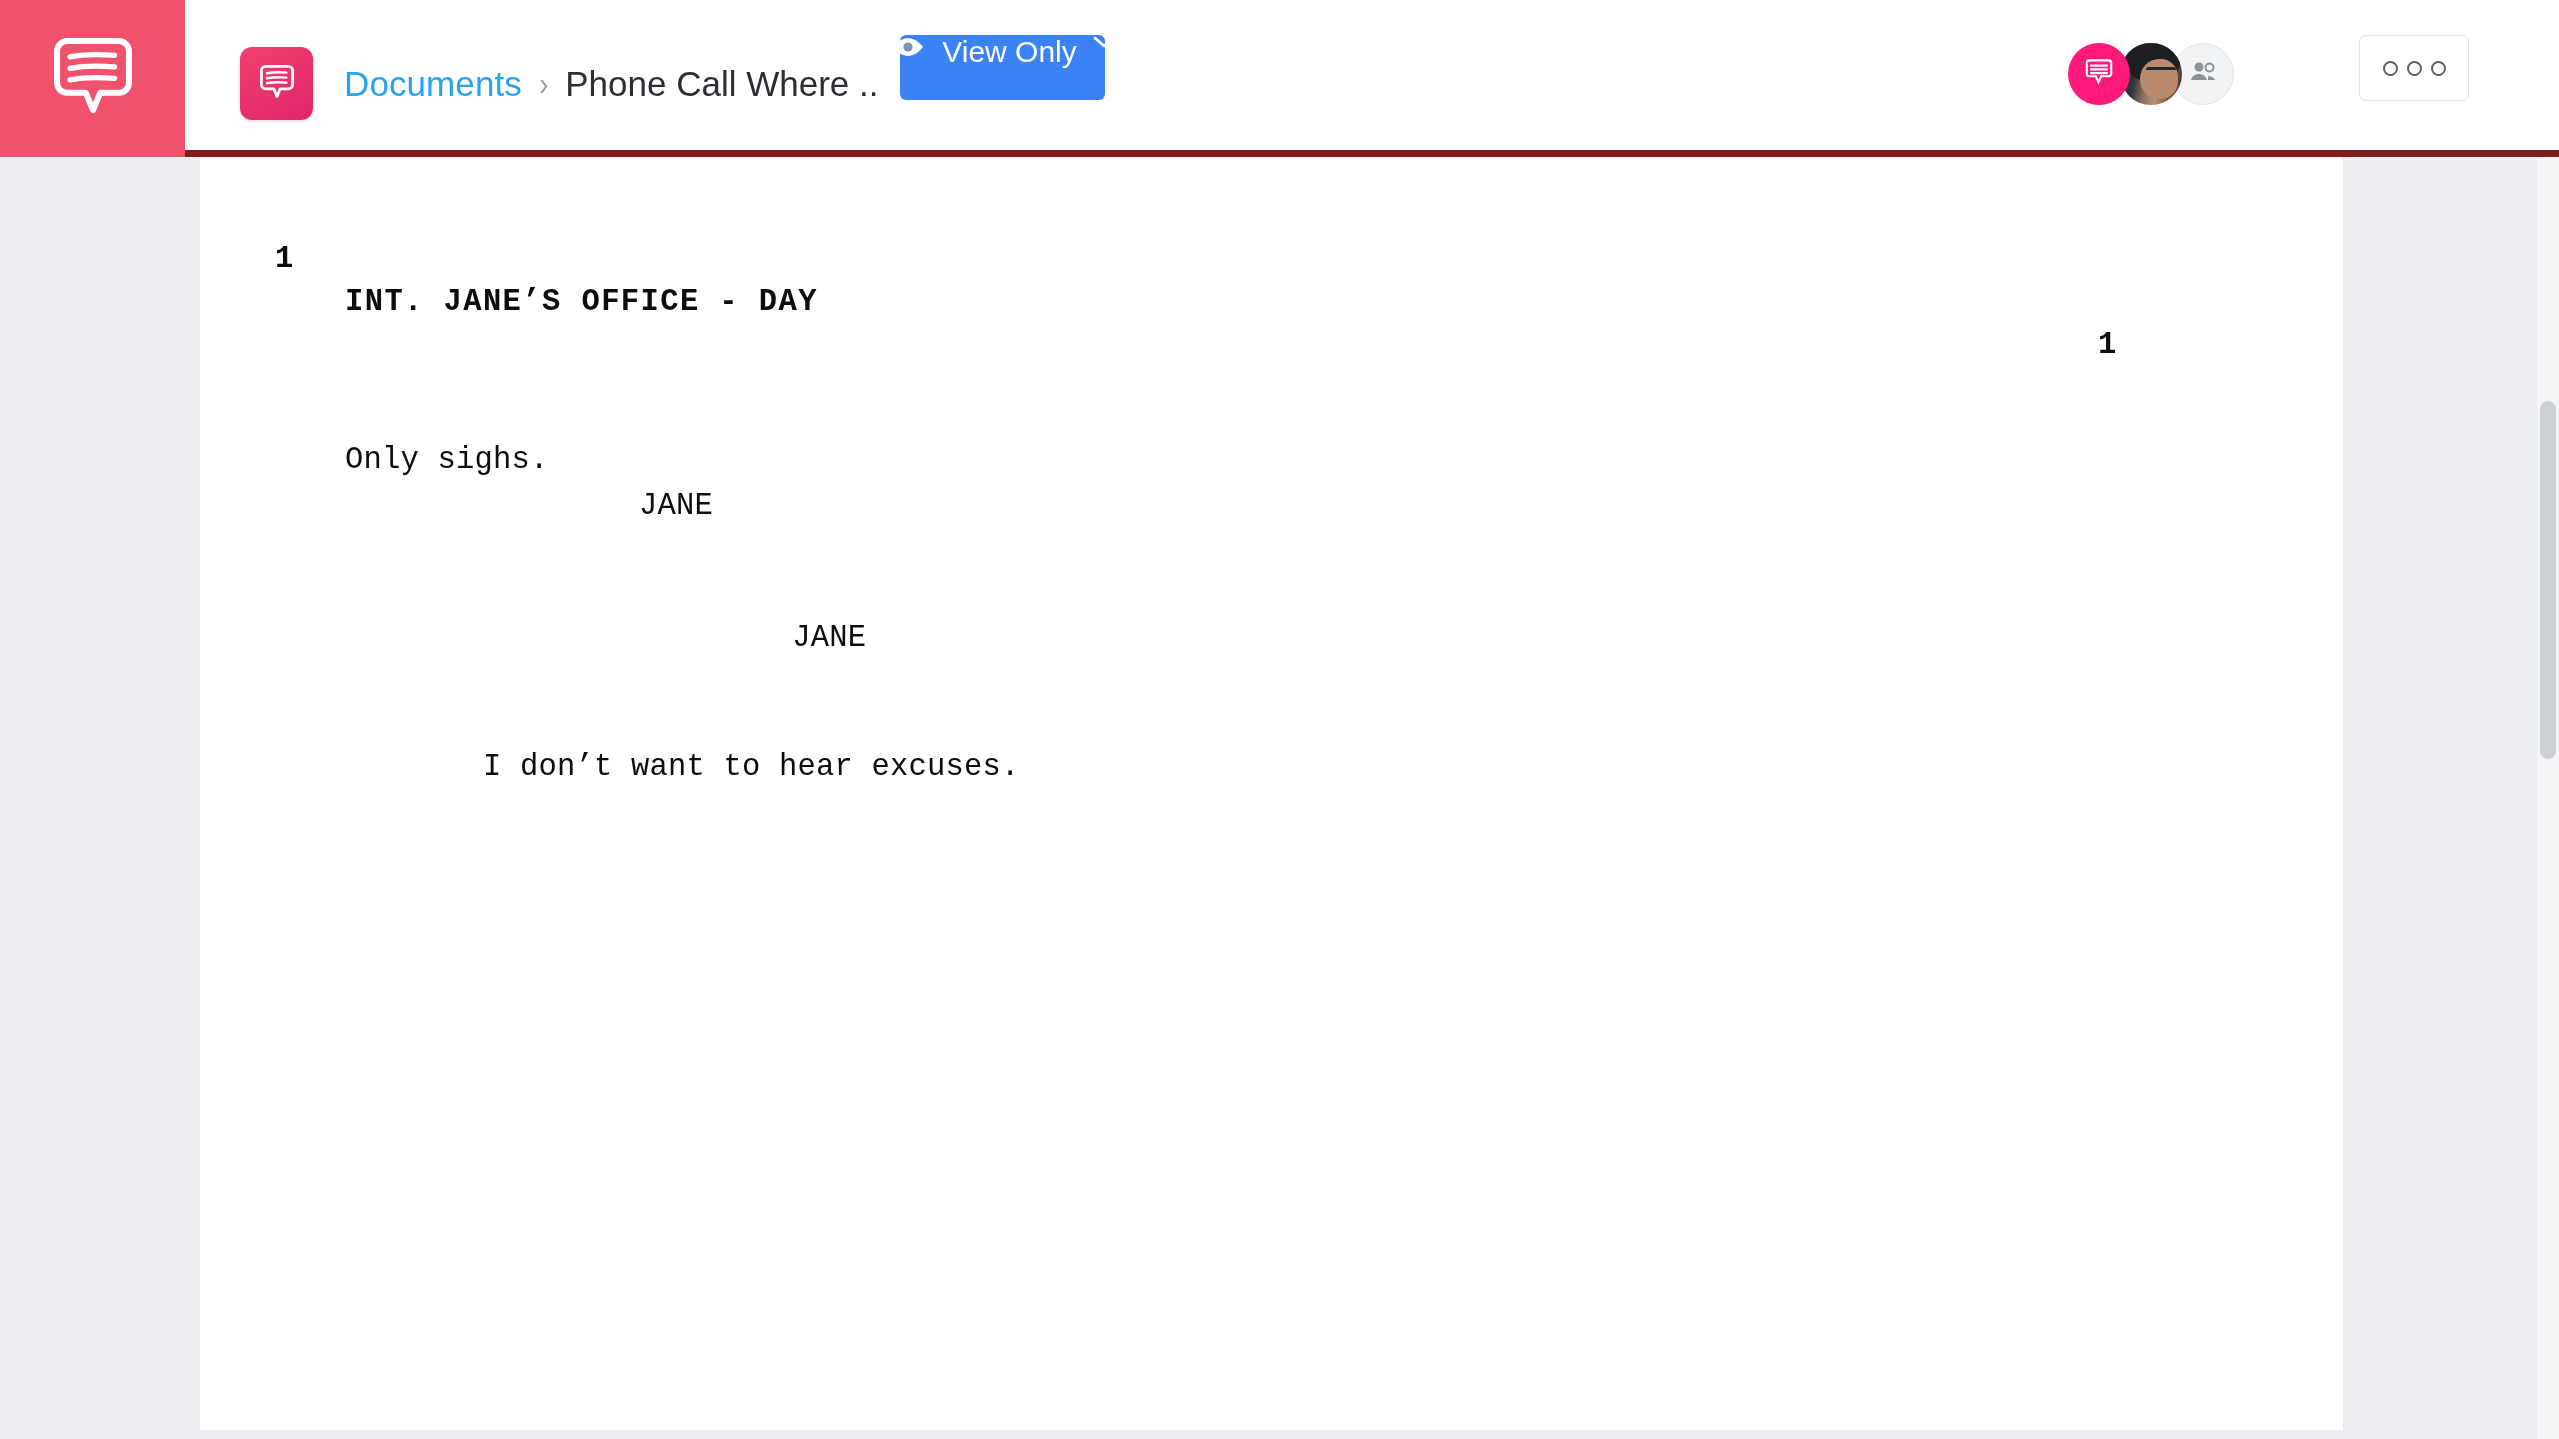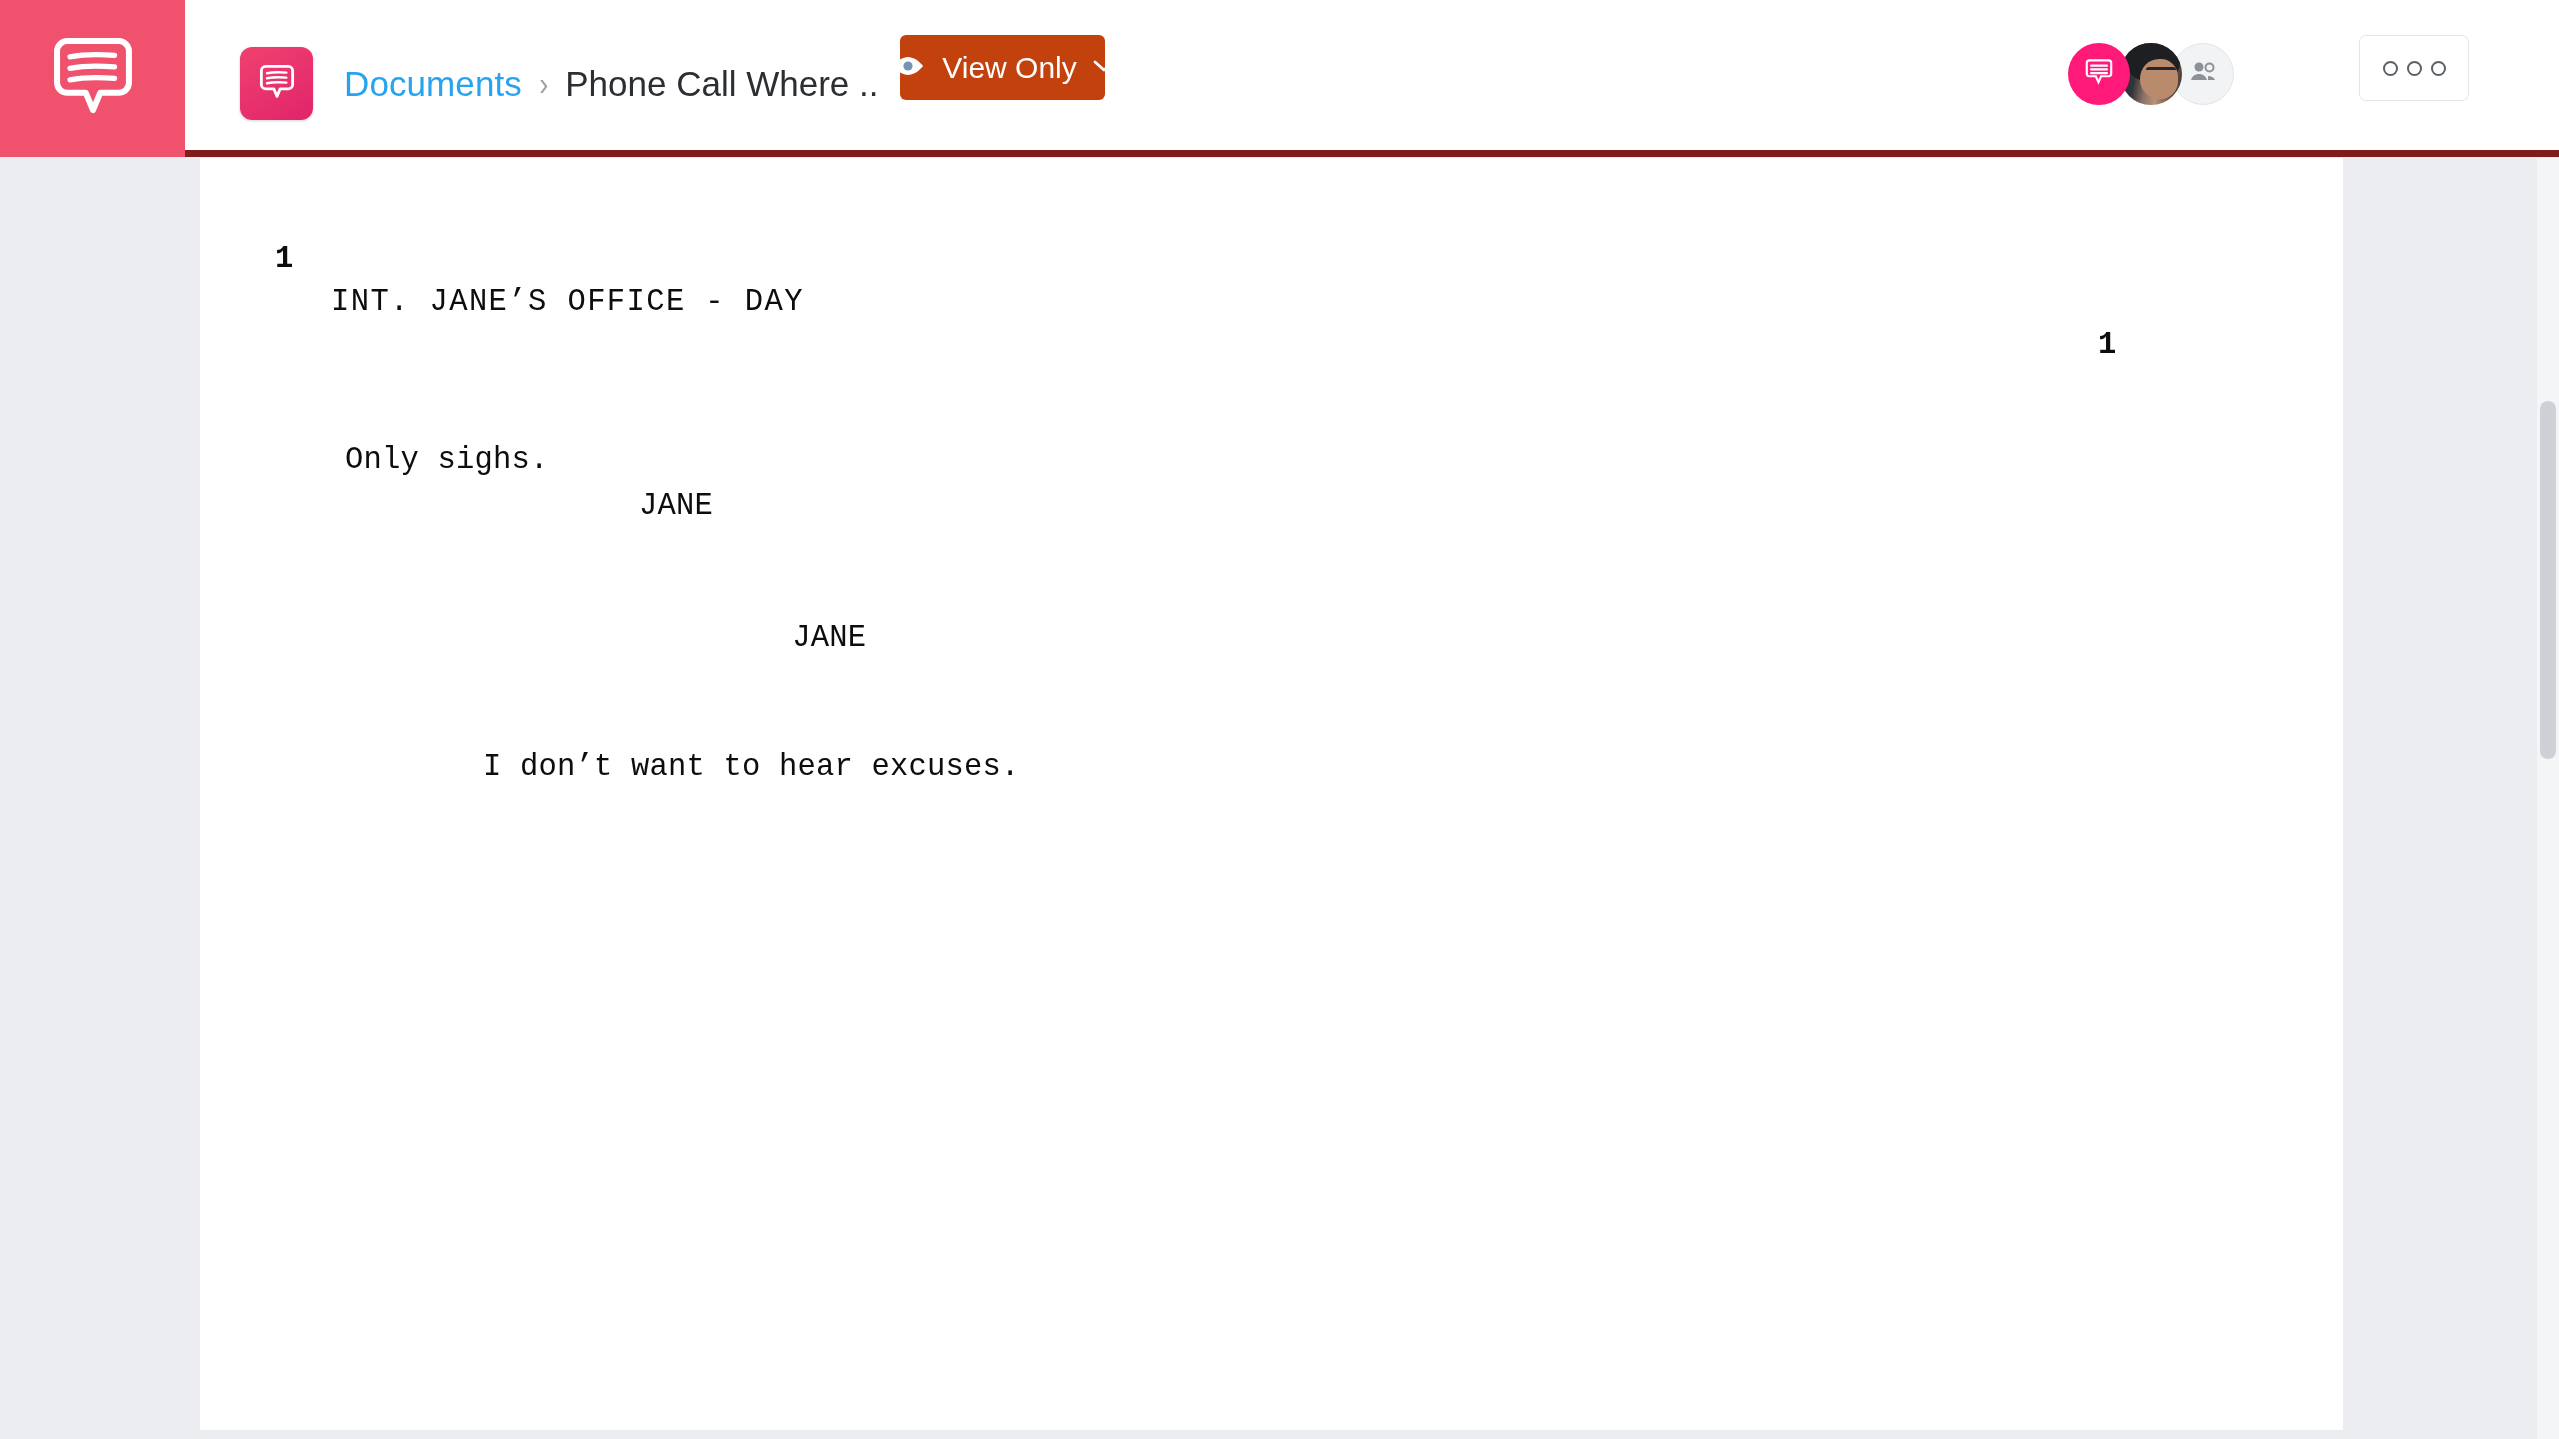--- a/index.html
+++ b/index.html
@@ -45,22 +45,22 @@
     font-size:34px; color:#9aa3ab; font-weight:300;
     transform:scaleX(.8); display:inline-block;
   }
   .crumb-current{
     font-size:35px; color:#2b2f33; white-space:nowrap;
     max-width:330px; overflow:hidden;
   }
 
   #view-only-btn{
     position:absolute; left:900px; top:35px; width:205px; height:65px;
-    background:#c2410c; border:none; border-radius:6px;
-    display:flex; align-items:center; justify-content:center; gap:16px;
+    background:#3b82f6; border:none; border-radius:6px;
+    display:flex; align-items:flex-start; justify-content:center; gap:16px;
     cursor:pointer;
   }
   #view-only-btn .label{ color:#fff; font-size:30px; white-space:nowrap; }
   #view-only-btn svg{ fill:#fff; }
 
   
   #avatar-group{
     position:absolute; right:325px; top:43px;
     display:flex; align-items:center;
   }
@@ -116,21 +116,21 @@
     font-family:"Liberation Mono","DejaVu Sans Mono", monospace;
     font-size:30.5px; line-height:43px; color:#0d0d0d;
     letter-spacing:.2px; white-space:pre;
   }
 
   .scene-row{ position:absolute; top:37px; left:0; width:100%; height:44px; }
   .scene-num{ position:absolute; font-weight:bold; font-size:30.5px; }
   .scene-num.left{ left:75px; }
   .scene-num.right{ left:1898px; }
   .scene-head{
-    position:absolute; left:131px; font-weight:normal;
+    position:absolute; left:145px; font-weight:bold;
     font-size:30.5px; letter-spacing:1.4px;
   }
 
   .action{ position:absolute; left:145px; }
   #action-1{ top:122px; }
   #action-2{ top:281px; }
 
   .cue{ position:absolute; left:139px; text-align:center; }
   .character{ display:block; }
   .dialogue{ display:block; }

